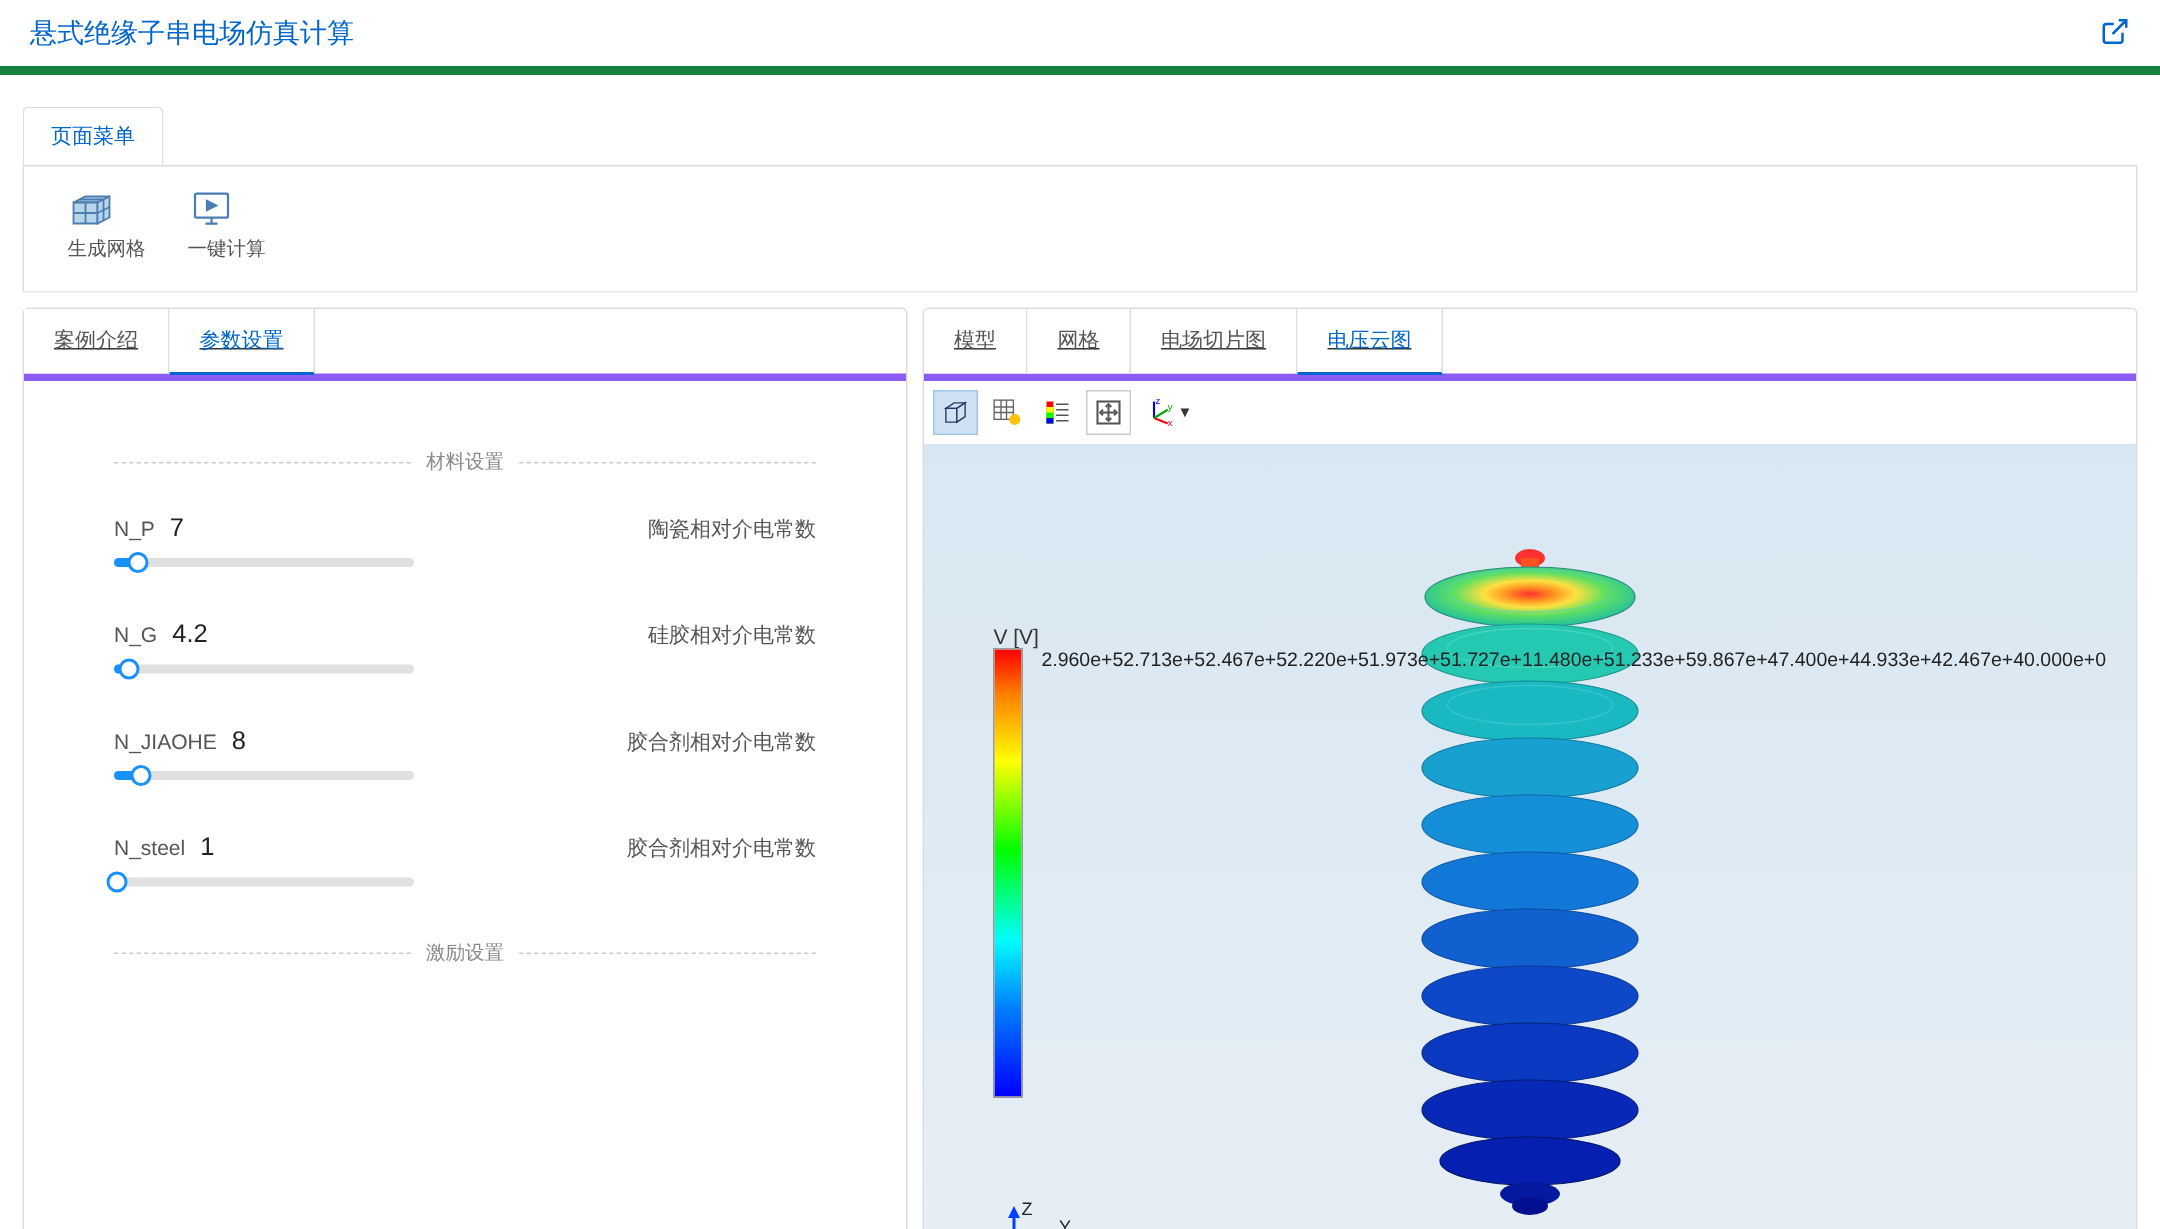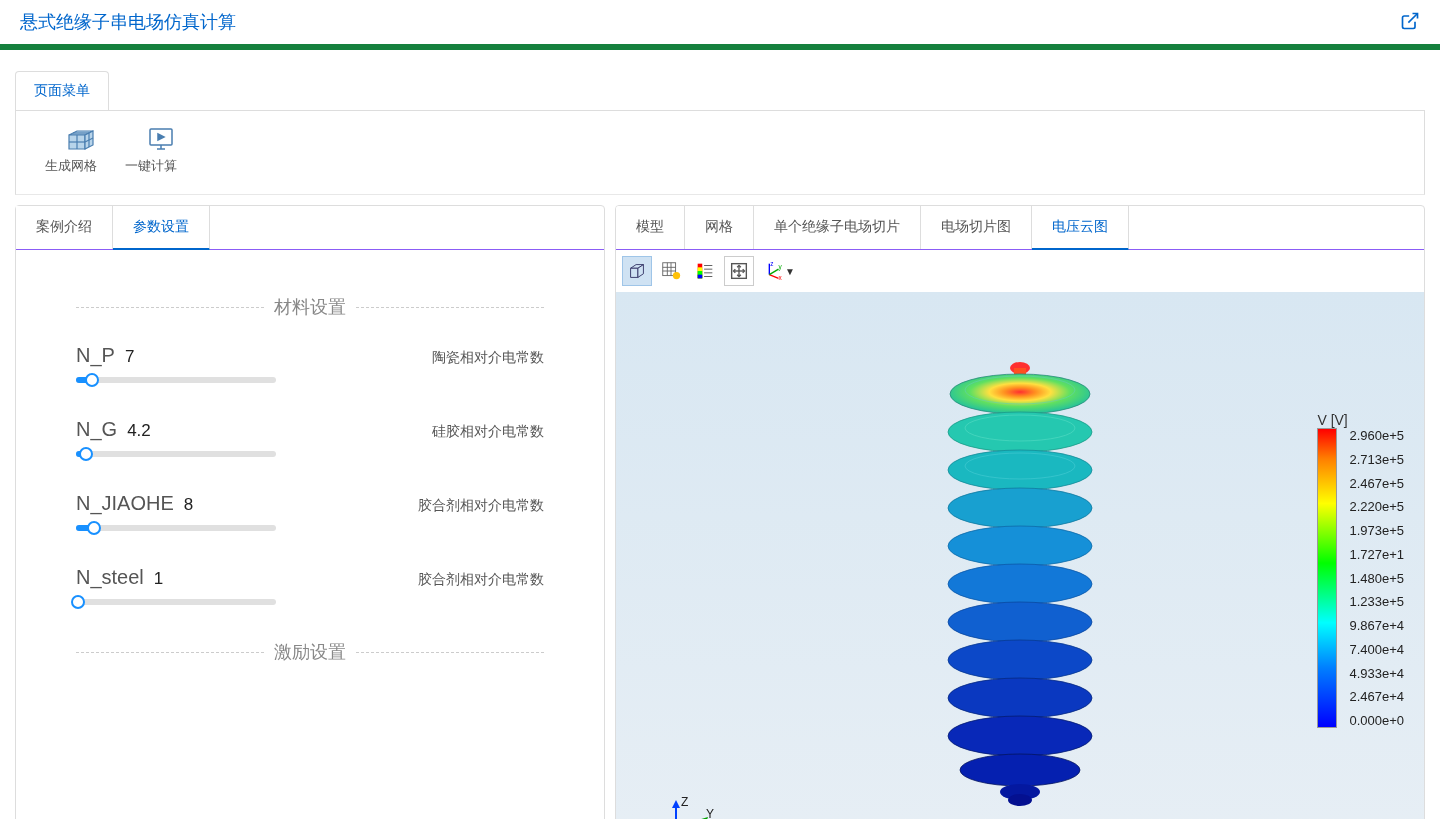--- a/index.html
+++ b/index.html
@@ -6,63 +6,63 @@
   body { font-family: "Microsoft YaHei", Arial, sans-serif; font-size: 14px; color: #333; background: #fff; }
   
   .header { display: flex; align-items: center; justify-content: space-between; padding: 10px 20px; border-bottom: 6px solid #15803d; }
   .header-title { color: #0066cc; font-size: 18px; font-weight: normal; }
   .header-icon { color: #0066cc; cursor: pointer; }
   
   .menu-tabs { display: flex; border-bottom: 1px solid #ddd; margin: 0 15px; }
   .menu-tab { padding: 10px 18px; border: 1px solid #ddd; border-bottom: none; background: #fff; color: #0066cc; cursor: pointer; font-size: 14px; border-top-left-radius: 4px; border-top-right-radius: 4px; margin-top: 21px; }
   
   .toolbar { display: flex; gap: 20px; padding: 10px 15px 15px 25px; border-bottom: 1px solid #e8e8e8; margin: 0 15px; border-left: 1px solid #ddd; border-right: 1px solid #ddd; }
-  .tool-btn { display: flex; flex-direction: column; align-items: flex-end; gap: 4px; cursor: pointer; padding: 4px; }
+  .tool-btn { display: flex; flex-direction: column; align-items: flex-start; gap: 4px; cursor: pointer; padding: 4px; }
   .tool-icon { width: 32px; height: 28px; display: flex; align-items: center; justify-content: center; }
   .tool-label { font-size: 13px; color: #555; }
   
   .main { display: flex; gap: 10px; padding: 10px 15px; }
   .left-panel { flex: 0 0 590px; border: 1px solid #ddd; border-radius: 4px; }
   .right-panel { flex: 1; border: 1px solid #ddd; border-radius: 4px; overflow: hidden; }
   
-  .panel-tabs { display: flex; border-bottom: 1px solid #8b5cf6; }
+  .panel-tabs { display: flex; border-bottom: 5px solid #8b5cf6; text-decoration: underline; }
   .panel-tab { padding: 12px 20px; cursor: pointer; border-right: 1px solid #ddd; font-size: 14px; color: #555; background: #fff; }
   .panel-tab.active { color: #0066cc; border-bottom: 2px solid #0066cc; margin-bottom: -1px; text-align: right; }
   
   .panel-body { padding: 30px 60px; }
   
-  .section-divider { display: flex; align-items: center; margin: 15px 0 25px; color: #888; font-size: 18px; }
+  .section-divider { display: flex; align-items: center; margin: 15px 0 25px; color: #888; font-size: 13px; }
   .section-divider::before, .section-divider::after { content: ""; flex: 1; border-top: 1px dashed #ccc; }
   .section-divider span { padding: 0 10px; }
   
   .param-row { margin-bottom: 35px; }
   .param-header { display: flex; align-items: baseline; justify-content: space-between; margin-bottom: 8px; }
   .param-left { display: flex; align-items: baseline; gap: 10px; }
-  .param-name { color: #555; font-size: 20px; }
+  .param-name { color: #555; font-size: 14px; }
   .param-value { color: #222; font-size: 17px; }
   .param-desc { color: #555; font-size: 14px; }
   .param-unit { color: #555; font-size: 14px; margin-right: 20px; }
   
   .slider { position: relative; height: 6px; background: #e0e0e0; border-radius: 3px; margin-top: 10px; width: 200px; }
   .slider-fill { position: absolute; height: 100%; background: #1890ff; border-radius: 3px; }
   .slider-thumb { position: absolute; top: 50%; transform: translate(-50%, -50%); width: 14px; height: 14px; border-radius: 50%; background: #fff; border: 2px solid #1890ff; cursor: pointer; }
   
   .vis-toolbar { display: flex; gap: 4px; padding: 6px; background: #fff; }
   .vis-btn { width: 30px; height: 30px; display: flex; align-items: center; justify-content: center; cursor: pointer; border: 1px solid transparent; }
   .vis-btn.active { background: #cfe2f3; border: 1px solid #9fc5e8; }
   
   .vis-canvas { position: relative; background: linear-gradient(180deg, #d8e7f2 0%, #e8eff5 100%); height: 600px; }
   
   .insulator { position: absolute; left: 50%; top: 48%; transform: translate(-50%, -50%); }
   
   .legend { position: absolute; right: 20px; top: 120px; font-size: 13px; }
   .legend-title { font-size: 14px; }
   .legend-body { display: flex; gap: 12px; }
   .legend-bar { width: 20px; height: 300px; background: linear-gradient(180deg, #ff0000 0%, #ff7f00 10%, #ffff00 25%, #00ff00 45%, #00ffff 65%, #0080ff 80%, #0000ff 100%); border: 1px solid #999; }
-  .legend-values { display: flex; flex-direction: column; justify-content: space-between; height: 300px; }
+  .legend-values { display: flex; flex-direction: row; justify-content: space-between; height: 300px; }
   .legend-value { font-size: 13px; color: #222; }
   
   .axis-indicator { position: absolute; left: 40px; bottom: 30px; }
 </style>
 </head>
 <body>
 
 <div class="header">
   <div class="header-title">悬式绝缘子串电场仿真计算</div>
   <div class="header-icon">
@@ -185,21 +185,20 @@
         </div>
 
 
     </div>
   </div>
 
   <div class="right-panel">
     <div class="panel-tabs">
       <div class="panel-tab">模型</div>
       <div class="panel-tab">网格</div>
-      <div class="panel-tab">单个绝缘子电场切片</div>
       <div class="panel-tab">电场切片图</div>
       <div class="panel-tab active">电压云图</div>
     </div>
 
     <div class="vis-toolbar">
       <div class="vis-btn active">
         <svg width="22" height="22" viewBox="0 0 24 24">
             <g stroke="#336" stroke-width="1" fill="#cfe2f3">
               <path d="M5 9 L11 5 L19 5 L13 9 Z"></path>
               <path d="M5 9 L5 19 L13 19 L13 9 Z"></path>

